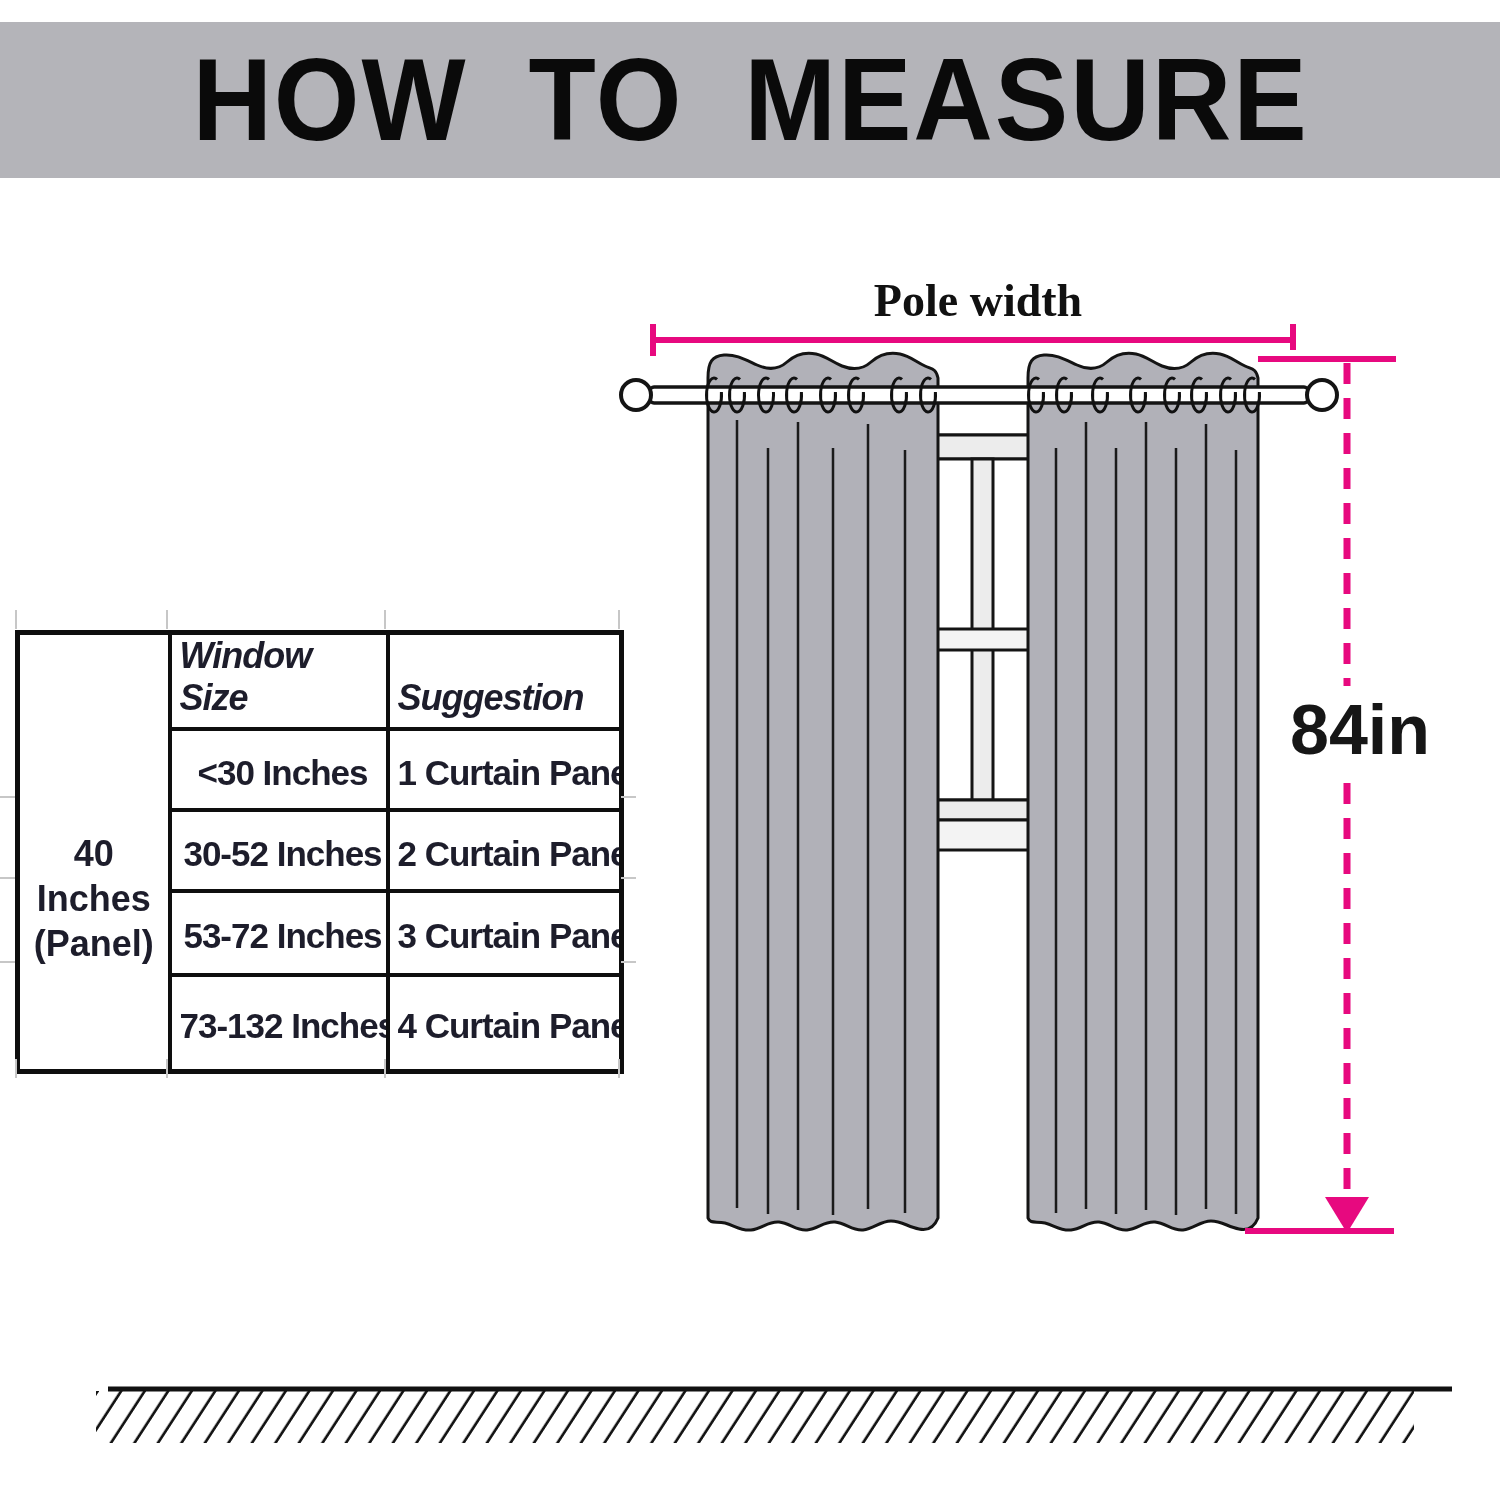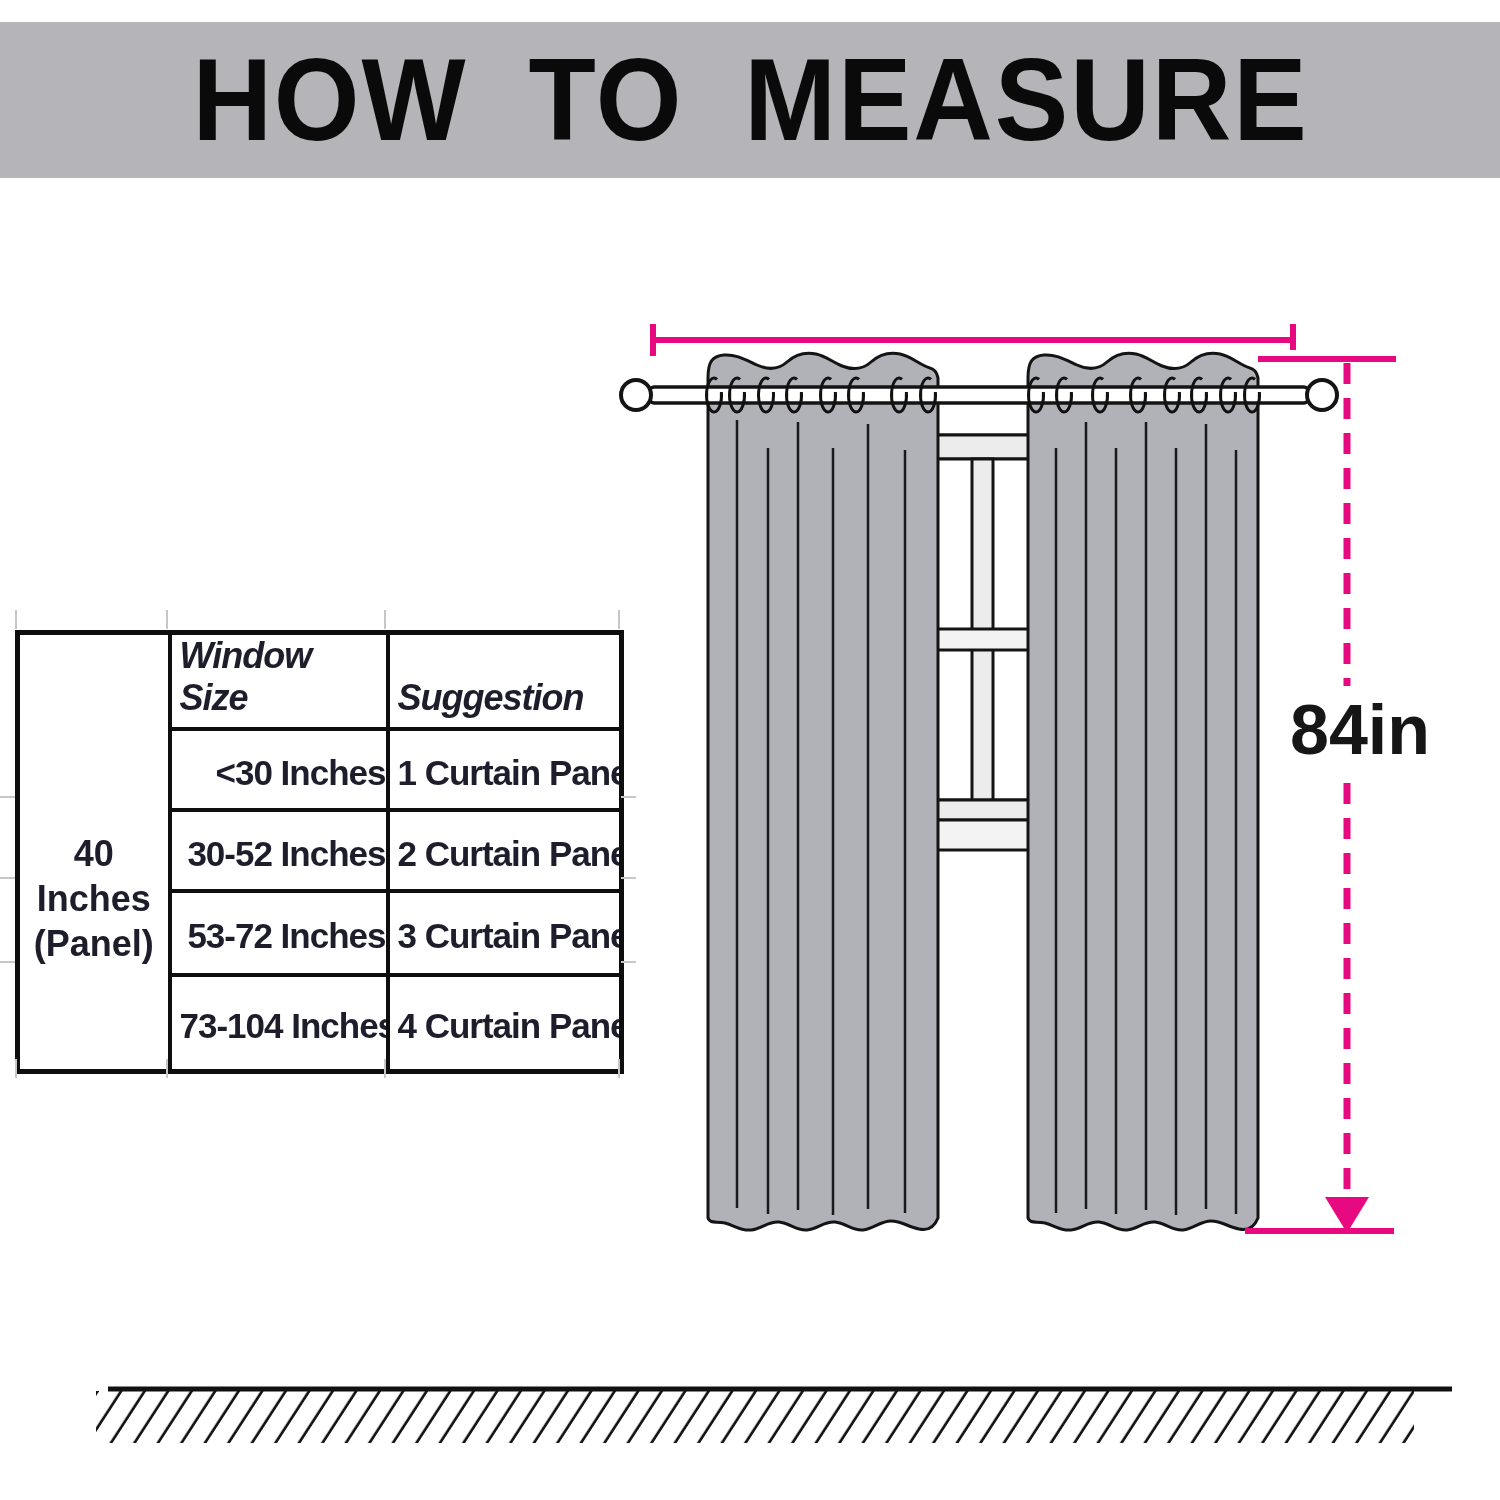--- a/index.html
+++ b/index.html
@@ -35,21 +35,21 @@
 
   
   table.size-table{position:absolute;left:15px;top:630px;width:604px;height:428px;
       border-collapse:collapse;table-layout:fixed;background:#ffffff;
       color:var(--color-table_text,#1d1d2b);}
   table.size-table td,table.size-table th{border:4px solid #0e0e0e;overflow:hidden;}
   table.size-table{border:5px solid #0e0e0e;}
   .c-span{font-weight:bold;font-size:36px;text-align:center;vertical-align:middle;padding-top:95px;line-height:1.25;}
   .c-head{font-weight:bold;font-size:36px;text-align:left;vertical-align:bottom;
           padding:0 0 8px 8px;letter-spacing:-1px;font-style:italic;}
-  .c-cell{font-weight:bold;font-size:35px;text-align:right;vertical-align:middle;
+  .c-cell{font-weight:bold;font-size:35px;text-align:center;vertical-align:middle;
           padding:6px 0 0 8px;letter-spacing:-1px;white-space:nowrap;}
   tr.h-hdr{height:86px;} tr.h-r1{height:81px;} tr.h-r2{height:81px;} tr.h-r3{height:84px;} tr.h-r4{height:96px;}
 
   
   .stub{position:absolute;background:#c7c7c7;}
   .stub.v{width:2px;height:19px;}
   .stub.h{width:15px;height:2px;}
 </style>
 </head>
 <body>
@@ -154,20 +154,21 @@
       <polygon class="accent-fill" points="1347,1233 1325,1197 1369,1197"></polygon>
       <line class="accent" x1="1245" y1="1231" x2="1394" y2="1231" stroke-width="6"></line>
     </g>
 
     <g>
       <line class="floorline" x1="108" y1="1389" x2="1452" y2="1389"></line>
       <rect x="96" y="1391" width="1318" height="52" fill="url(#hatch)"></rect>
     </g>
   </svg>
 
+  <div class="pole-width-label">Pole width</div>
   <div class="height-label">84in</div>
 
   <table class="size-table">
     <colgroup>
         <col style="width:152px">
         <col style="width:218px">
         <col style="width:234px">
       </colgroup>
     <tbody>
         <tr class="h-hdr">
@@ -184,21 +185,21 @@
     </tr>
     <tr class="h-r2">
       <td class="c-cell">30-52 Inches</td>
       <td class="c-cell">2 Curtain Panel</td>
     </tr>
     <tr class="h-r3">
       <td class="c-cell">53-72 Inches</td>
       <td class="c-cell">3 Curtain Panel</td>
     </tr>
     <tr class="h-r4">
-      <td class="c-cell">73-104 Inches</td>
+      <td class="c-cell">73-132 Inches</td>
       <td class="c-cell">4 Curtain Panel</td>
     </tr>
   </tbody>
     </table>
 
   <div class="stub v" style="left:15px;top:610px"></div>
   <div class="stub v" style="left:166px;top:610px"></div>
   <div class="stub v" style="left:384px;top:610px"></div>
   <div class="stub v" style="left:618px;top:610px"></div>
   <div class="stub v" style="left:15px;top:1059px"></div>

